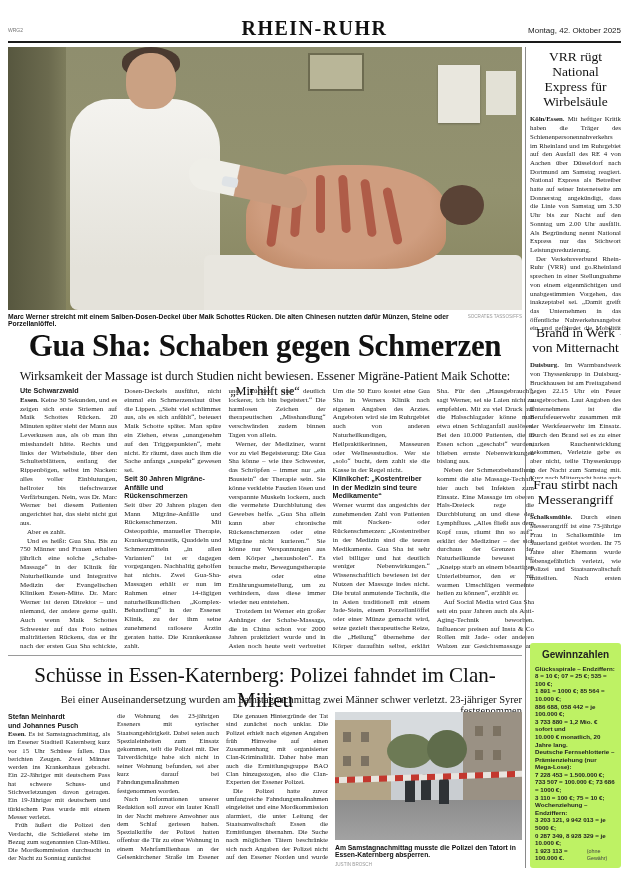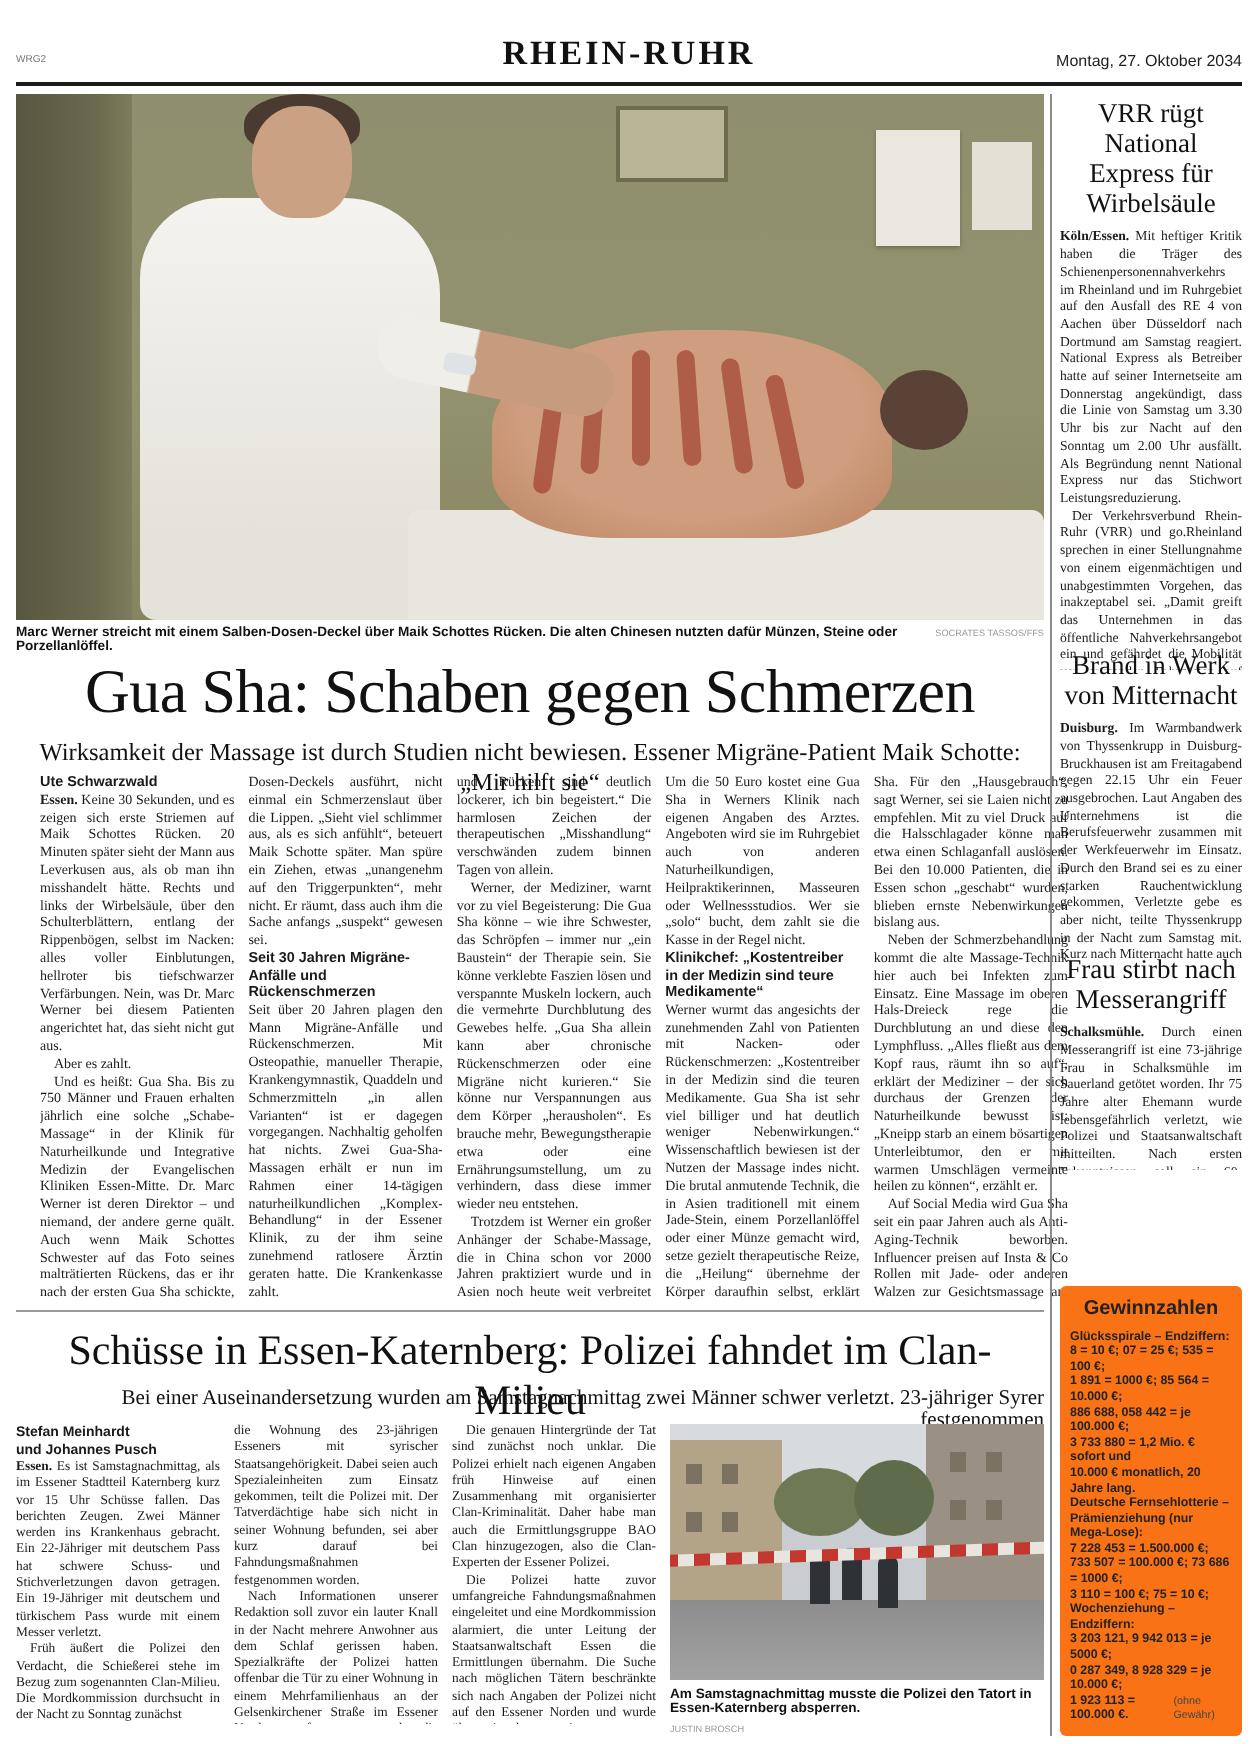--- a/index.html
+++ b/index.html
@@ -3,21 +3,21 @@
 <meta charset="utf-8">
 <style>
   html,body{margin:0;padding:0;background:#ffffff;}
   .page{position:relative;width:629px;height:872px;background:#fff;overflow:hidden;
         font-family:"Liberation Serif","DejaVu Serif",serif;color:#1a1a1a;}
   .sans{font-family:"Liberation Sans","DejaVu Sans",sans-serif;}
 
   
   .edition{position:absolute;left:8px;top:27px;font-size:5px;color:#777;}
   .section-title{position:absolute;left:0;right:0;top:17px;text-align:center;
-    font-size:17px;font-weight:700;letter-spacing:1.5px;color:#111;}
+    font-size:20px;font-weight:700;letter-spacing:1.5px;color:#111;}
   .page-date{position:absolute;right:8px;top:26px;font-size:8px;color:#222;}
   .header-rule{position:absolute;left:8px;right:8px;top:41px;height:2px;background:#1a1a1a;}
 
   
   .main-photo{position:absolute;left:8px;top:47px;width:514px;height:263px;
     background:linear-gradient(180deg,#8f8e6e 0%,#93926f 55%,#87855f 100%);overflow:hidden;}
   .mp-door{position:absolute;left:0;top:0;width:58px;height:263px;
     background:linear-gradient(90deg,#57573f,#6b6a4e 70%,#7d7c5c);}
   .mp-paper1{position:absolute;left:430px;top:18px;width:42px;height:58px;background:#e9e7de;box-shadow:0 1px 2px rgba(0,0,0,.25);}
   .mp-paper2{position:absolute;left:478px;top:24px;width:30px;height:44px;background:#e3e1d6;}
@@ -81,34 +81,34 @@
   .sidebar{position:absolute;left:530px;top:47px;width:91px;height:821px;display:flex;flex-direction:column;overflow:hidden;}
   .sb-head{font-size:13.5px;line-height:1.12;text-align:center;color:#111;margin:2px 0 6px 0;}
   .sb-body{font-size:6.8px;line-height:8.7px;text-align:justify;overflow:hidden;}
   .sb-body p{margin:0;}
   .sb-body p.ind{text-indent:6px;}
   .a1{height:276px;flex:none;}
   .a2{height:152px;flex:none;}
   .a3{height:104px;flex:none;}
 
   
-  .lottery{margin-top:auto;background:#f97316;border-radius:3px;padding:6px 5px 5px 5px;flex:none;}
+  .lottery{margin-top:auto;background:#bef264;border-radius:3px;padding:6px 5px 5px 5px;flex:none;}
   .lot-title{font-family:"Liberation Sans",sans-serif;font-weight:700;font-size:10px;text-align:center;color:#222;margin-bottom:5px;}
   .lot-line{font-family:"Liberation Sans",sans-serif;font-weight:700;font-size:6.2px;line-height:7.6px;color:#222;}
   .lot-last{display:flex;justify-content:space-between;align-items:baseline;}
   .lot-disc{font-family:"Liberation Sans",sans-serif;font-weight:400;font-size:5.4px;color:#444;}
 </style>
 </head>
 <body>
 
 <div class="page">
 
   <div class="edition sans">WRG2</div>
   <div class="section-title">RHEIN-RUHR</div>
-  <div class="page-date sans">Montag, 27. Oktober 2034</div>
+  <div class="page-date sans">Montag, 42. Oktober 2025</div>
   <div class="header-rule"></div>
 
   <div class="main-photo">
     <div class="mp-door"></div>
     <div class="mp-frame"></div>
     <div class="mp-paper1"></div>
     <div class="mp-paper2"></div>
     <div class="mp-doctor-body"></div>
     <div class="mp-doctor-hair"></div>
     <div class="mp-doctor-head"></div>
@@ -123,21 +123,21 @@
     <div class="mp-doctor-arm"></div>
     <div class="mp-jar"></div>
     <div class="mp-patient-head"></div>
   </div>
 
   <div class="caption-row">
     <span class="caption sans">Marc Werner streicht mit einem Salben-Dosen-Deckel über Maik Schottes Rücken. Die alten Chinesen nutzten dafür Münzen, Steine oder Porzellanlöffel.</span>
     <span class="credit sans">SOCRATES TASSOS/FFS</span>
   </div>
 
-  <h1 class="main-headline" style="margin:0;font-weight:400;">Gua Sha: Schaben gegen Schmerzen</h1>
+  <h1 class="main-headline" style="margin:0;font-weight:700;">Gua Sha: Schaben gegen Schmerzen</h1>
   <div class="main-subhead">Wirksamkeit der Massage ist durch Studien nicht bewiesen. Essener Migräne-Patient Maik Schotte: „Mir hilft sie“</div>
 
   <div class="body-cols">
     <div class="col">
       <p class="byline">Ute Schwarzwald</p>
       <p><span class="dateline">Essen.</span> <span>Keine 30 Sekunden, und es zeigen sich erste Striemen auf Maik Schottes Rücken. 20 Minuten später sieht der Mann aus Leverkusen aus, als ob man ihn misshandelt hätte. Rechts und links der Wirbelsäule, über den Schulterblättern, entlang der Rippenbögen, selbst im Nacken: alles voller Einblutungen, hellroter bis tiefschwarzer Verfärbungen. Nein, was Dr. Marc Werner bei diesem Patienten angerichtet hat, das sieht nicht gut aus.</span></p>
       <p class="ind">Aber es zahlt.</p>
       <p class="ind">Und es heißt: Gua Sha. Bis zu 750 Männer und Frauen erhalten jährlich eine solche „Schabe-Massage“ in der Klinik für Naturheilkunde und Integrative Medizin der Evangelischen Kliniken Essen-Mitte. Dr. Marc Werner ist deren Direktor – und niemand, der andere gerne quält. Auch wenn Maik Schottes Schwester auf das Foto seines malträtierten Rückens, das er ihr nach der ersten Gua Sha schickte, antwortete: „War sie sehr teuer, deine Domina?“</p>
 
     </div>

